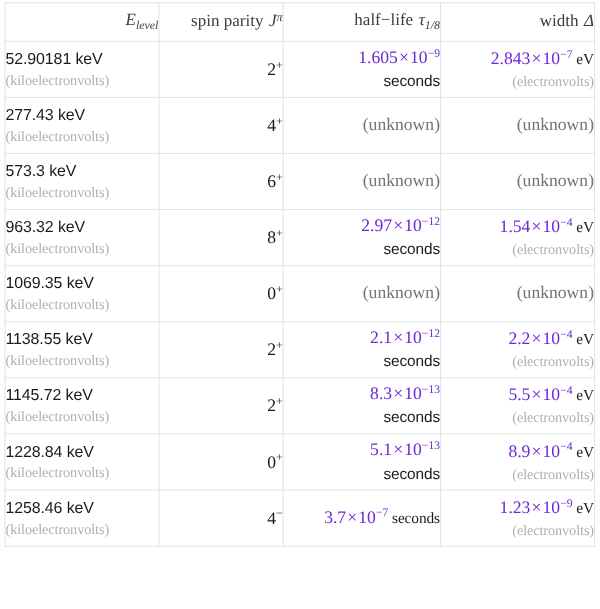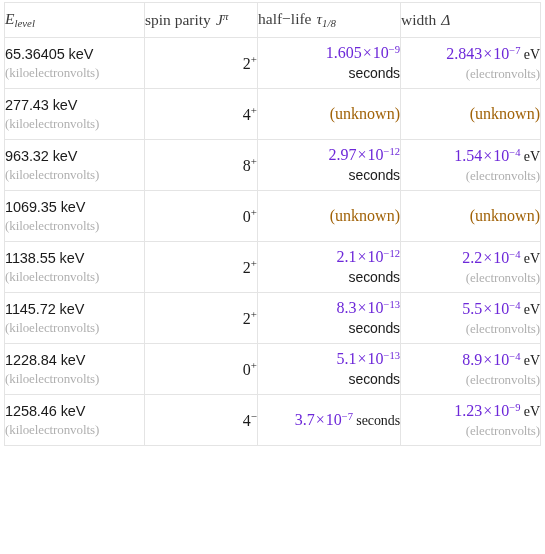--- a/index.html
+++ b/index.html
@@ -41,21 +41,21 @@
   col.c-half   { width: 143px; }
   col.c-width  { width: 140px; }
 
   
   thead th {
     height: 34px;
     font-family: "Liberation Serif", serif;
     font-weight: normal;
     font-size: 15.5px;
     color: #3c3c3c;
-    text-align: left;
+    text-align: right;
     padding: 0 6px;
     white-space: nowrap;
     margin-top: 13px;
   }
   .mvar {
     font-style: italic;
     font-family: "Liberation Serif", serif;
   }
   .sub {
     font-size: 0.70em;
@@ -143,21 +143,21 @@
     font-family: "Liberation Sans", sans-serif;
     font-size: 14px;
     color: #1a1a1a;
     line-height: 1.34;
     letter-spacing: -0.1px;
   }
 
   .unknown {
     font-family: "Liberation Serif", serif;
     font-size: 16px;
-    color: #a16207;
+    color: #737373;
   }
 </style>
 </head>
 <body>
 
 <div class="table-wrap">
   <table class="levels">
     <colgroup>
       <col class="c-energy">
       <col class="c-spin">
@@ -176,21 +176,21 @@
           <span>half−life</span><span class="hdr-gap"></span><span class="mvar">τ</span><span class="sub">1/8</span>
         </th>
         <th>
           <span>width</span><span class="hdr-gap"></span><span class="mvar">Δ</span>
         </th>
       </tr>
     </thead>
     <tbody id="levels-body">
         <tr>
           <td class="energy-cell">
-            <span class="val">65.36405 keV</span>
+            <span class="val">52.90181 keV</span>
             <span class="unit">(kiloelectronvolts)</span>
           </td>
           <td class="spin-cell"><span class="spin-val">2<span class="spin-sup">+</span></span></td>
           <td class="half-cell">
             <span class="sci-line"><span class="sci">1.605<span class="times">×</span>10<sup>−9</sup></span></span>
             <span class="seconds-line">seconds</span>
           </td>
           <td class="width-cell">
             <span class="sci-line"><span class="sci">2.843<span class="times">×</span>10<sup>−7</sup></span><span class="sci-unit">&nbsp;eV</span></span>
             <span class="unit">(electronvolts)</span>
@@ -200,20 +200,29 @@
           <td class="energy-cell">
             <span class="val">277.43 keV</span>
             <span class="unit">(kiloelectronvolts)</span>
           </td>
           <td class="spin-cell"><span class="spin-val">4<span class="spin-sup">+</span></span></td>
           <td class="half-cell"><span class="unknown">(unknown)</span></td>
           <td class="width-cell"><span class="unknown">(unknown)</span></td>
         </tr>
         <tr>
           <td class="energy-cell">
+            <span class="val">573.3 keV</span>
+            <span class="unit">(kiloelectronvolts)</span>
+          </td>
+          <td class="spin-cell"><span class="spin-val">6<span class="spin-sup">+</span></span></td>
+          <td class="half-cell"><span class="unknown">(unknown)</span></td>
+          <td class="width-cell"><span class="unknown">(unknown)</span></td>
+        </tr>
+        <tr>
+          <td class="energy-cell">
             <span class="val">963.32 keV</span>
             <span class="unit">(kiloelectronvolts)</span>
           </td>
           <td class="spin-cell"><span class="spin-val">8<span class="spin-sup">+</span></span></td>
           <td class="half-cell">
             <span class="sci-line"><span class="sci">2.97<span class="times">×</span>10<sup>−12</sup></span></span>
             <span class="seconds-line">seconds</span>
           </td>
           <td class="width-cell">
             <span class="sci-line"><span class="sci">1.54<span class="times">×</span>10<sup>−4</sup></span><span class="sci-unit">&nbsp;eV</span></span>

